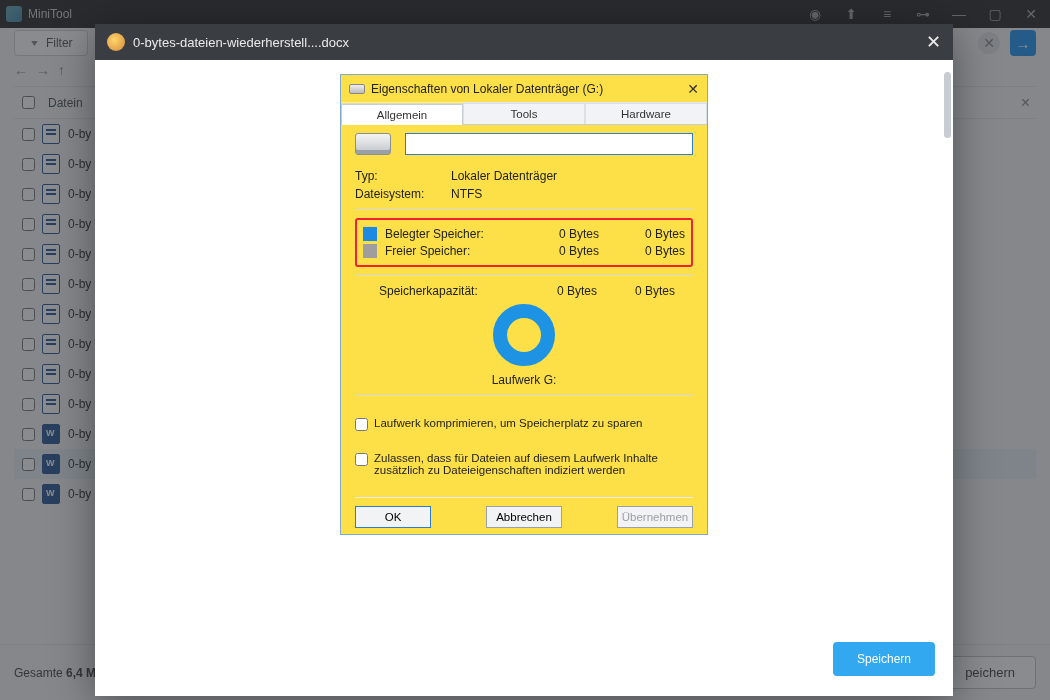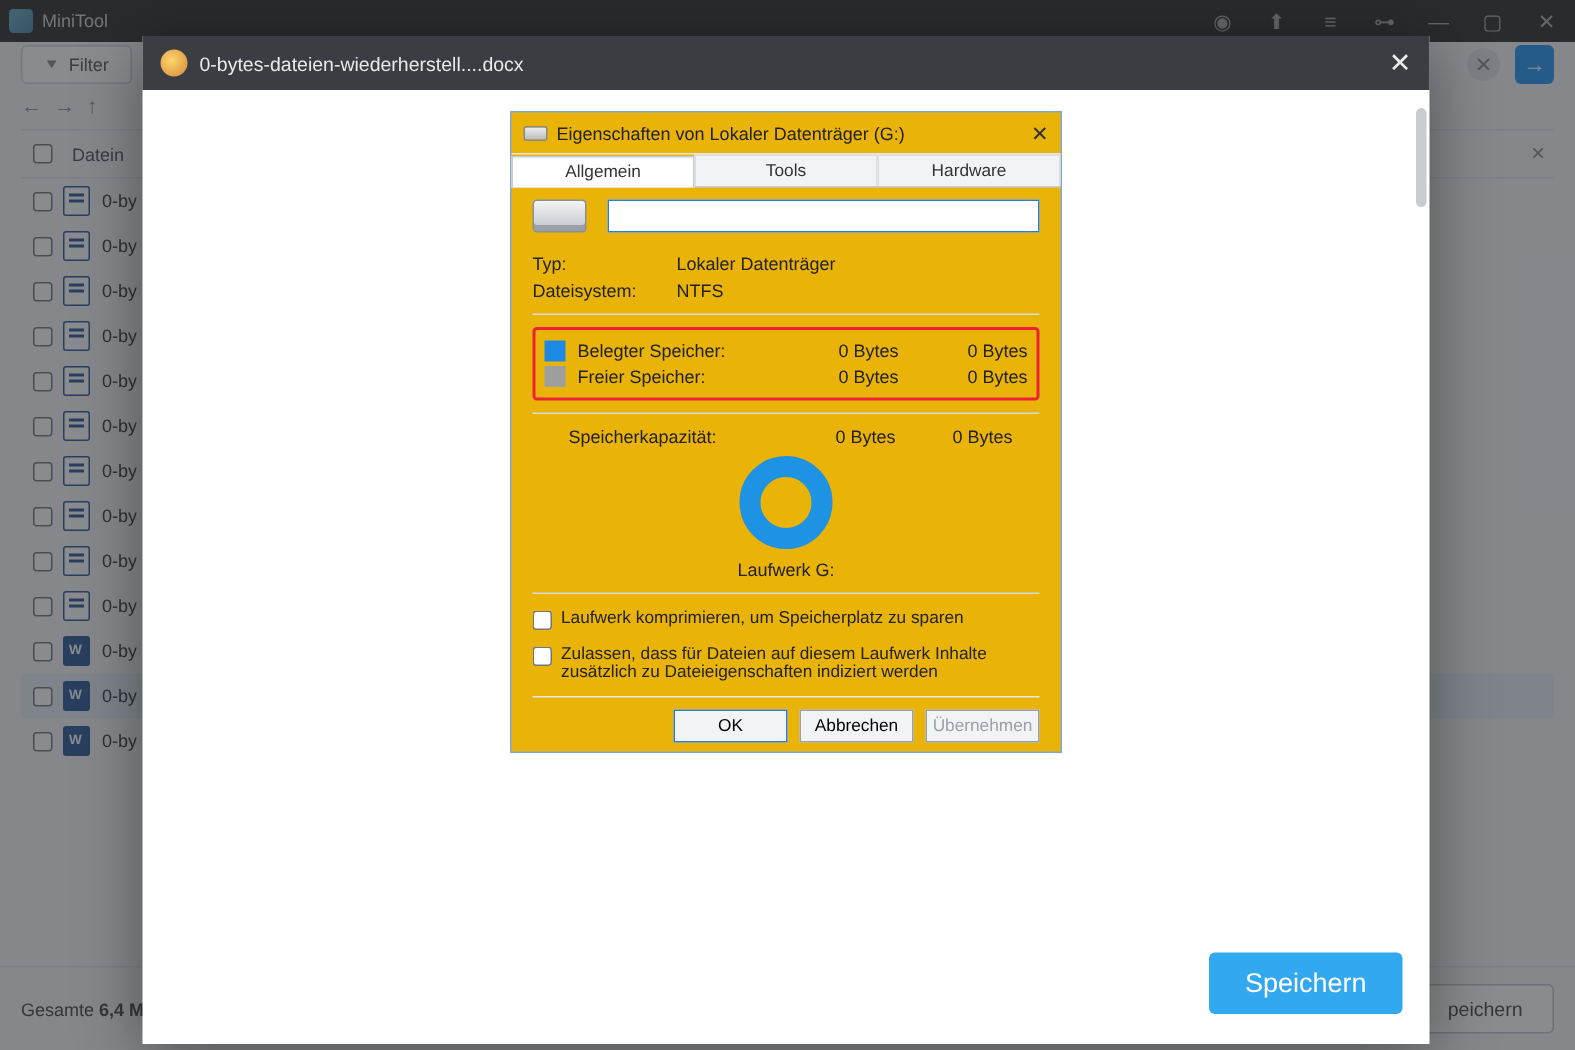--- a/index.html
+++ b/index.html
@@ -56,24 +56,24 @@
 .save-btn { margin-left: auto; border: 1px solid #c0c4cb; background: #fff; border-radius: 4px; padding: 8px 20px; font-size: 13px; color: #444; }
 
 
 .scrim { position: absolute; inset: 0; background: rgba(40,44,50,0.55); }
 .modal { position: absolute; left: 95px; top: 24px; width: 858px; height: 672px; background: #fff; box-shadow: 0 8px 40px rgba(0,0,0,.4); display: flex; flex-direction: column; }
 .modal-title { height: 36px; background: #3a3d42; color: #eaeaea; display: flex; align-items: center; font-size: 13px; padding: 0 12px; gap: 8px; }
 .modal-title .ico { width: 18px; height: 18px; border-radius: 50%; background: radial-gradient(circle at 40% 40%, #ffd56b, #d4893a); }
 .modal-title .mclose { margin-left: auto; font-size: 18px; color: #eaeaea; cursor: pointer; }
 .modal-body { flex: 1; padding: 14px 18px 0; overflow: hidden; position: relative; }
 .modal-foot { padding: 14px 18px 20px; display: flex; }
-.primary { margin-left: auto; background: #32a8f0; color: #fff; border: none; border-radius: 4px; padding: 10px 24px; font-size: 18px; cursor: pointer; }
-
-
-.win-prop { width: 368px; margin: 0 auto; border: 1px solid #7fa8cf; background: #eab308; font-size: 12px; color: #222; position: relative; }
+.primary { margin-left: auto; background: #32a8f0; color: #fff; border: none; border-radius: 4px; padding: 10px 24px; font-size: 12px; cursor: pointer; }
+
+
+.win-prop { width: 368px; margin: 0 auto; border: 1px solid #7fa8cf; background: #fde047; font-size: 12px; color: #222; position: relative; }
 .wp-title { height: 28px; display: flex; align-items: center; padding: 0 8px; border-bottom: 1px solid #e4e8ee; }
 .wp-drive-ico { width: 16px; height: 10px; background: linear-gradient(#eee,#bbb); border: 1px solid #888; border-radius: 2px; margin-right: 6px; }
 .wp-close { margin-left: auto; font-size: 14px; color: #333; }
 .wp-tabs { display: flex; flex-wrap: wrap; font-size: 11.5px; }
 .wp-tabs.row2 { border-bottom: 1px solid #c6cdd6; }
 .tab { flex: 1; text-align: center; padding: 4px 0; border: 1px solid #dcdfe4; border-bottom: none; background: #f1f3f6; color: #333; cursor: pointer; }
 .tab.active { background: #fff; border-top: 1px solid #c6cdd6; border-left: 1px solid #c6cdd6; border-right: 1px solid #c6cdd6; position: relative; top: 1px; }
 .wp-body { padding: 8px 14px 6px; }
 .wp-row1 { display: flex; align-items: center; gap: 14px; margin-bottom: 14px; }
 .drive-big { width: 36px; height: 22px; background: linear-gradient(#f4f4f4,#bfc4c9); border: 1px solid #8a8f96; border-radius: 3px; box-shadow: inset 0 -4px 0 #9aa0a7; }
@@ -87,23 +87,23 @@
 .sw.blue { background: #1e88e5; }
 .sw.gray { background: #9e9e9e; }
 .stat .lab { width: 128px; }
 .stat .v { width: 78px; text-align: right; }
 .cap { display: flex; margin: 6px 0 4px 24px; }
 .cap .lab { width: 140px; }
 .cap .v { width: 78px; text-align: right; }
 .donut-wrap { text-align: center; margin: 6px 0 2px; }
 .donut { width: 62px; height: 62px; border-radius: 50%; border: 14px solid #1e93e4; display: inline-block; }
 .drv-lbl { text-align: center; margin: 4px 0 8px; }
-.opt { display: flex; align-items: flex-start; gap: 6px; margin: 10px 0; font-size: 11.5px; }
+.opt { display: flex; align-items: flex-start; gap: 6px; margin: 21px 0; font-size: 11.5px; }
 .opt input { margin-top: 1px; flex-shrink: 0; }
-.wp-btns { display: flex; justify-content: flex-end; gap: 8px; padding: 8px 0 0; border-top: 1px solid #e5e8ed; }
+.wp-btns { display: flex; justify-content: space-between; gap: 8px; padding: 8px 0 0; border-top: 1px solid #e5e8ed; }
 .wbtn { min-width: 76px; height: 22px; font-size: 11.5px; border: 1px solid #9aa0a7; background: #f2f3f5; }
 .wbtn.active { border: 1.5px solid #2f7dd1; }
 .wbtn:disabled { color: #9aa0a7; }
 
 
 .mscroll { position: absolute; right: 2px; top: 12px; width: 7px; height: 66px; background: #c7ccd2; border-radius: 4px; }
 </style>
 </head>
 <body>
 

